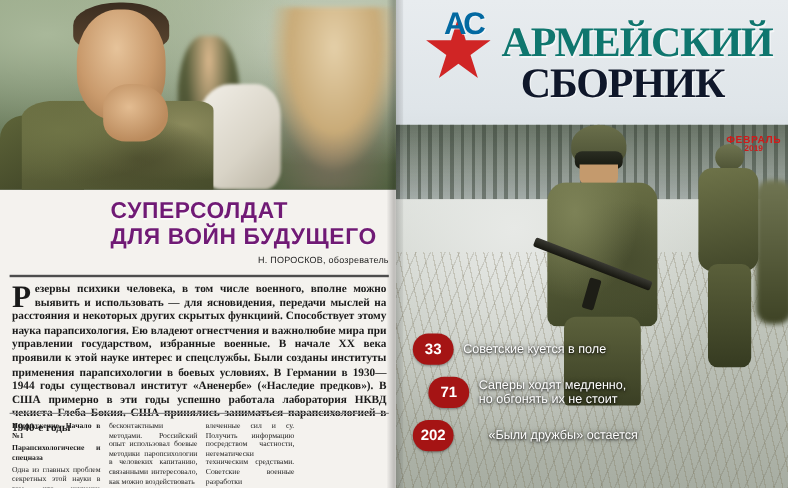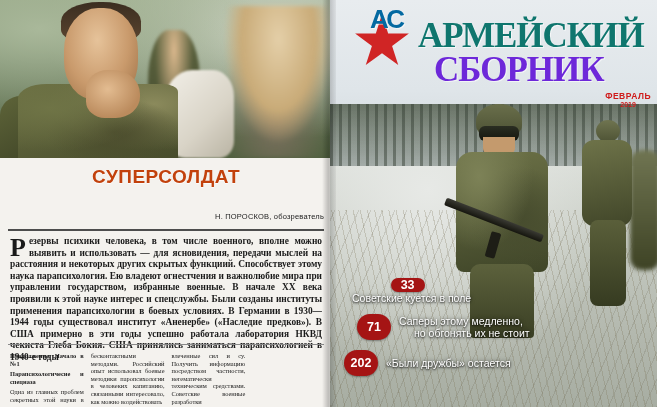--- a/index.html
+++ b/index.html
@@ -92,21 +92,21 @@
       linear-gradient(180deg, #5d6440 0%, #3f4629 100%);
     filter: blur(1.6px);
     border-radius: 40% 40% 8% 8%;
   }
 
   
   #headline {
     position: absolute; left: 92px; top: 166px; width: 232px;
   }
   .headline-line {
-    color: #c2410c;
+    color: #701a75;
     font-family: "Liberation Sans", sans-serif;
     font-weight: bold;
     font-size: 19px;
     letter-spacing: 0.5px;
     line-height: 21px;
     text-shadow: 0 1px 0 rgba(255,255,255,0.7);
   }
   #byline {
     position: absolute; right: 6px; top: 212px;
     font-family: "Liberation Sans", sans-serif;
@@ -281,34 +281,34 @@
     color: #0f766e;
     font-size: 35px;
     letter-spacing: -1px;
     text-shadow: 1px 1px 0 rgba(255,255,255,0.6);
     white-space: nowrap;
   }
   .mast-title2 {
     position: absolute; left: 104px; top: 48px;
     font-family: "Liberation Serif", serif;
     font-weight: bold;
-    color: #6d28d9;
+    color: #0f172a;
     font-size: 35px;
     letter-spacing: -1px;
     text-shadow: 1px 1px 0 rgba(255,255,255,0.6);
     white-space: nowrap;
   }
   #issue-date {
     position: absolute; right: 6px; top: 92px;
     text-align: center;
     font-family: "Liberation Sans", sans-serif;
     color: #cf1a1a;
     line-height: 1.05;
   }
-  #issue-date .m { font-size: 8.5px; font-weight: bold; letter-spacing: 0.5px; }
+  #issue-date .m { font-size: 8.5px; font-weight: bold; letter-spacing: 0.5px; margin-top: 20px; }
   #issue-date .y { font-size: 7px; font-weight: bold; }
 
   
   .teaser {
     position: absolute;
     display: flex;
     align-items: center;
     height: 26px;
   }
   .teaser .num {
@@ -323,23 +323,23 @@
     box-shadow: 0 1px 2px rgba(0,0,0,0.35);
   }
   .teaser .txt {
     margin-left: 8px;
     color: #ffffff;
     font-family: "Liberation Sans", sans-serif;
     font-size: 10.5px;
     white-space: nowrap;
     text-shadow: 0 1px 2px rgba(0,0,0,0.85), 0 0 4px rgba(0,0,0,0.6);
   }
-  #teaser-1 { left: 14px; top: 278px; flex-direction: column; }
+  #teaser-1 { left: 14px; top: 278px; }
   #teaser-2 { left: 14px; top: 314px; padding-left: 13px; }
-  #teaser-3 { left: 14px; top: 350px; }
+  #teaser-3 { left: 14px; top: 350px; gap: 21px; }
 
   
   #gutter {
     position: absolute; left: 322px; top: 0; width: 14px; height: 407px;
     background: linear-gradient(90deg, rgba(0,0,0,0) 0%, rgba(0,0,0,0.22) 45%, rgba(0,0,0,0.05) 100%);
     pointer-events: none;
   }
 </style>
 </head>
 <body>
@@ -353,20 +353,21 @@
     <div class="photo-layer ph-white-arm"></div>
     <div class="photo-layer ph-shoulder"></div>
     <div class="photo-layer ph-torso"></div>
     <div class="photo-layer ph-hair"></div>
     <div class="photo-layer ph-head"></div>
     <div class="photo-layer ph-hand"></div>
   </div>
 
   <div id="headline">
     <div class="headline-line">СУПЕРСОЛДАТ</div>
+    <div class="headline-line">ДЛЯ ВОЙН БУДУЩЕГО</div>
   </div>
 
   <div id="byline">Н. ПОРОСКОВ, обозреватель</div>
 
   <div id="rule-1"></div>
 
   <div id="lead">
     <span class="drop">Р</span><span>езервы психики человека, в том числе военного, вполне можно выявить и использовать — для ясновидения, передачи мыслей на расстояния и некоторых других скрытых функциий. Способствует этому наука парапсихология. Ею владеют огнестчения и важнолюбие мира при управлении государством, избранные военные. В начале XX века проявили к этой науке интерес и спецслужбы. Были созданы институты применения парапсихологии в боевых условиях. В Германии в 1930—1944 годы существовал институт «Аненербе» («Наследие предков»). В США примерно в эти годы успешно работала лаборатория НКВД чекиста Глеба Бокия. США принялись заниматься парапсихологией в 1940-е годы</span>
   </div>
 
@@ -427,22 +428,22 @@
   </div>
 
   <div class="teaser" id="teaser-1">
     <div class="num">33</div>
     <div class="txt">Советские куется в поле</div>
   </div>
 
   <div class="teaser" id="teaser-2">
     <div class="num">71</div>
     <div style="margin-left:8px;">
-      <div class="txt" style="margin-left:0;">Саперы этому медленно,</div>
-      <div class="txt" style="margin-left:15px;">но обгонять их не стоит</div>
+      <div class="txt" style="margin-left:0;">Саперы ходят медленно,</div>
+      <div class="txt" style="margin-left:0;">но обгонять их не стоит</div>
     </div>
   </div>
 
   <div class="teaser" id="teaser-3">
     <div class="num">202</div>
     <div class="txt">«Были дружбы» остается</div>
   </div>
 </div>
 
 <div id="gutter"></div>

